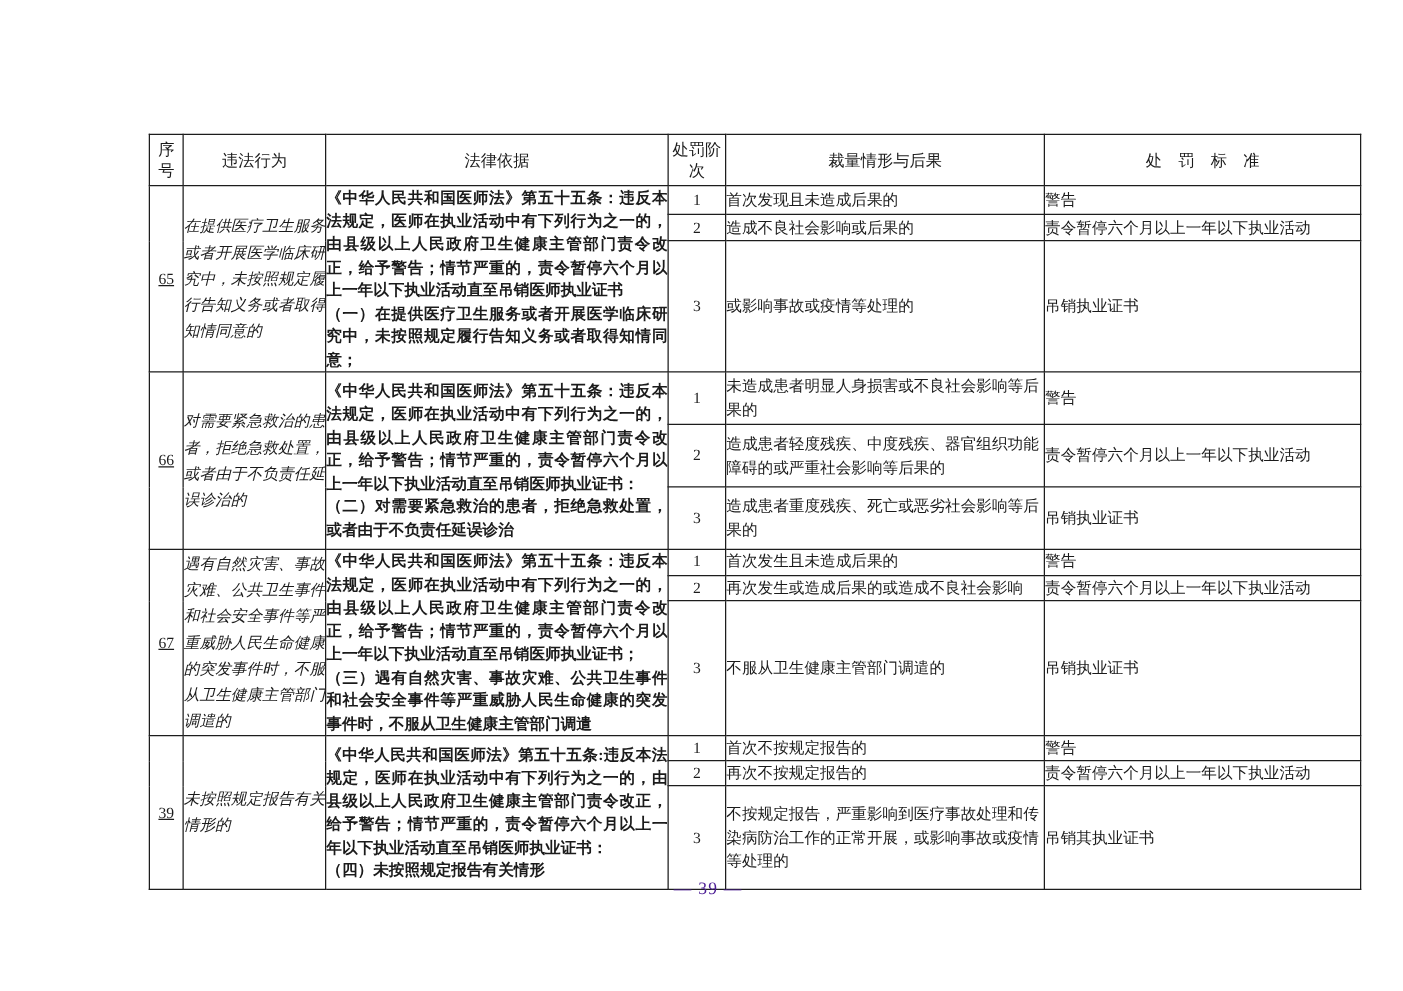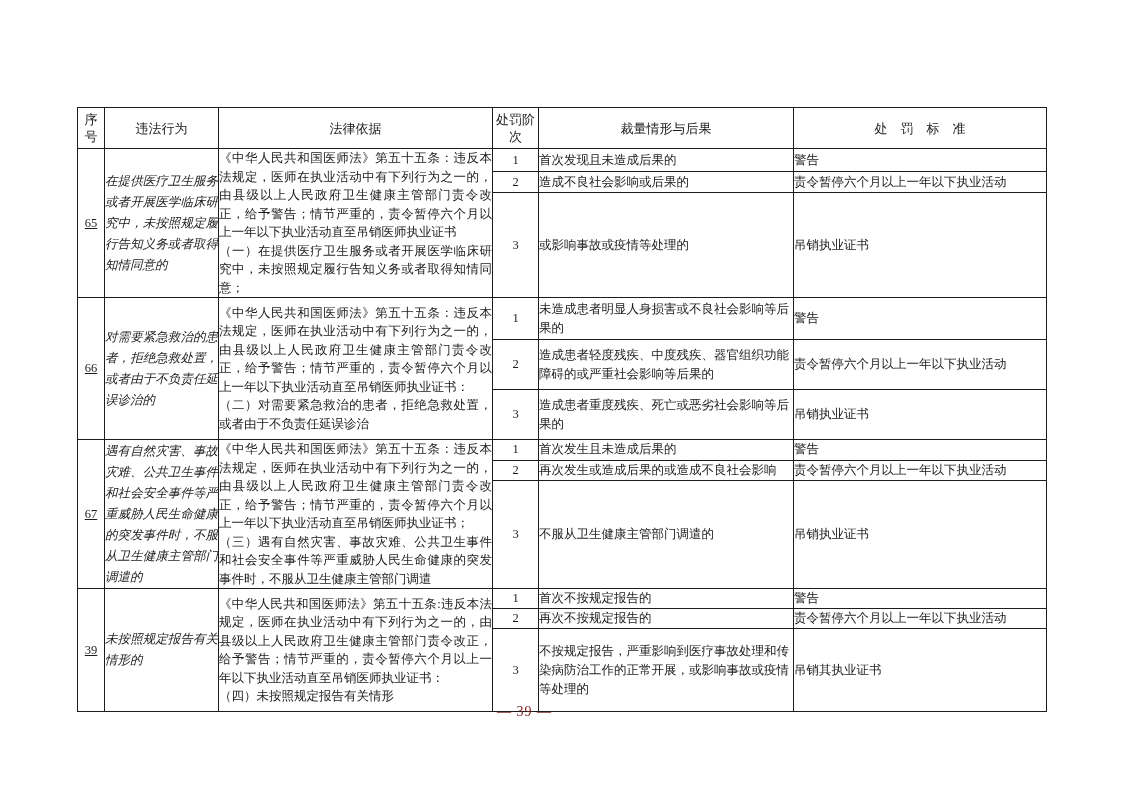--- a/index.html
+++ b/index.html
@@ -4,20 +4,21 @@
 <style>
   html, body { margin: 0; padding: 0; background: #ffffff; }
   .sheet {
     position: relative;
     width: 1049px;
     height: 793px;
     background: #ffffff;
     font-family: "Liberation Serif", "DejaVu Serif", serif;
     color: #1b1b1b;
     overflow: hidden;
+    margin-left: 42px;
   }
   table.penalty {
     position: absolute;
     left: 77px;
     top: 107px;
     width: 969px;
     border-collapse: collapse;
     table-layout: fixed;
   }
   table.penalty th, table.penalty td {
@@ -46,38 +47,39 @@
     text-align-last: left;
     font-style: italic;
   }
   td.c-basis {
     padding: 2px 7px;
     font-size: 12px;
     line-height: 18.5px;
     white-space: pre-line;
     text-align: justify;
     text-align-last: left;
+    font-weight: bold;
   }
   td.c-stage {
     text-align: center;
     font-size: 12.5px;
   }
   td.c-circ, td.c-pen {
     padding: 2px 8px;
     line-height: 19px;
   }
   .page-number {
     position: absolute;
     left: 0;
     right: 0;
     top: 704px;
     text-align: center;
     font-size: 14px;
     letter-spacing: 1px;
-    color: #7f1d1d;
+    color: #4c1d95;
   }
 </style>
 </head>
 <body>
 
 <div class="sheet">
 
   <table class="penalty">
     <colgroup>
       <col style="width:27px">

